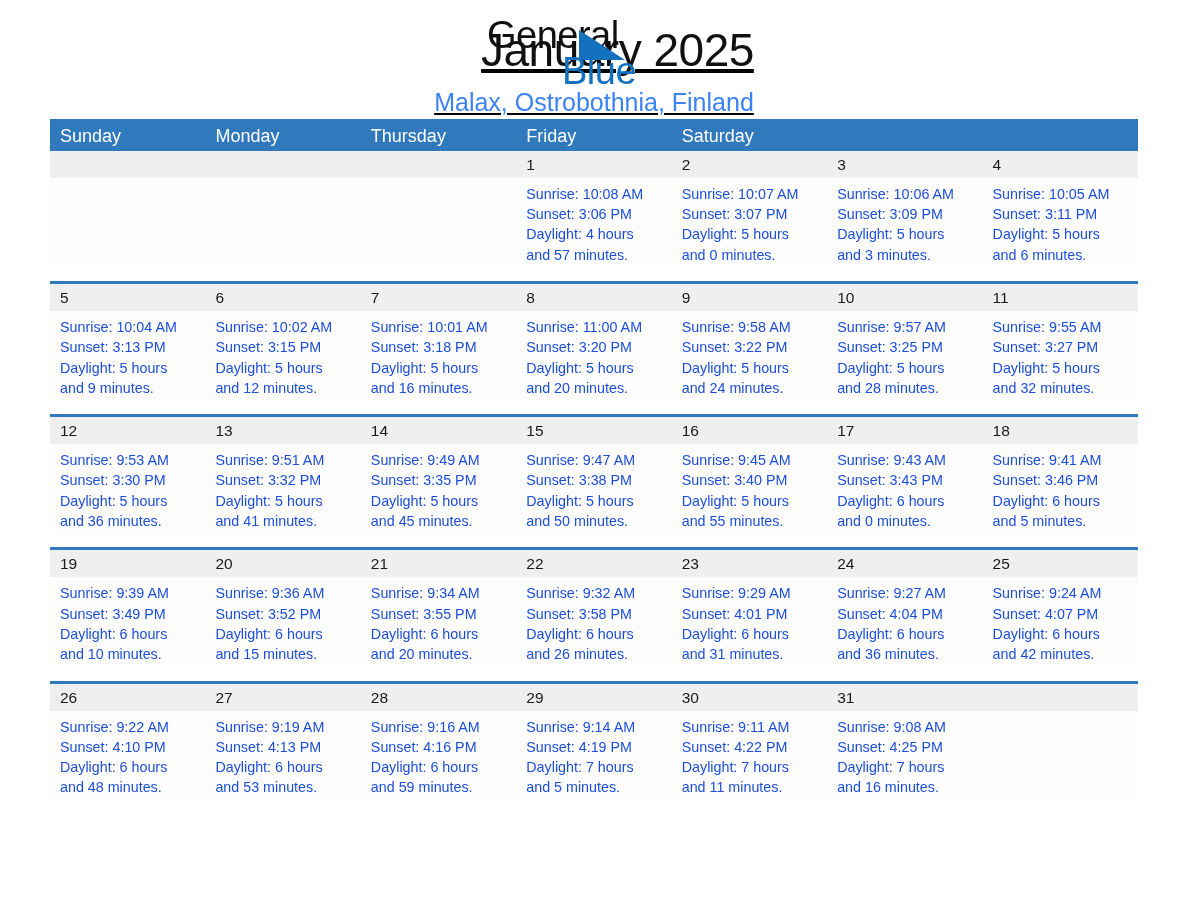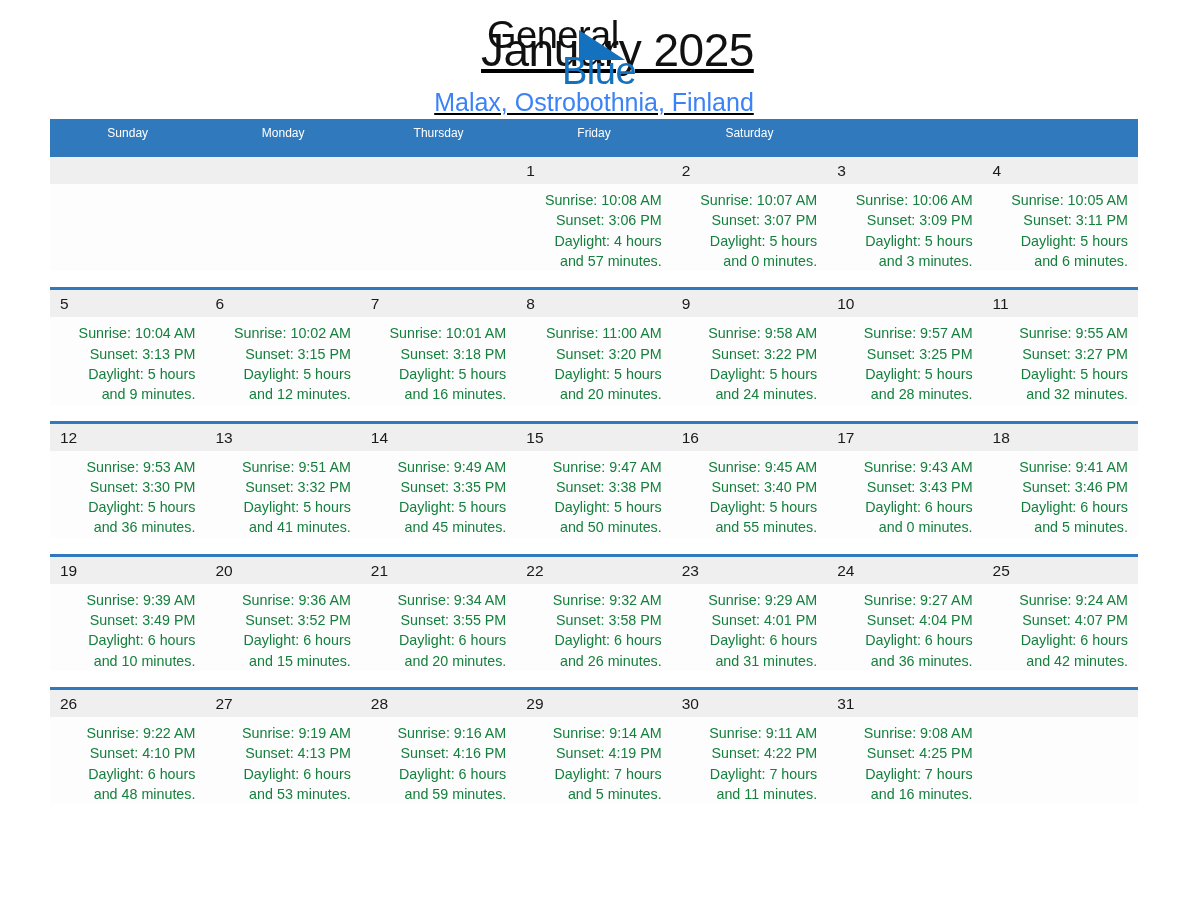--- a/index.html
+++ b/index.html
@@ -88,25 +88,24 @@
   .calendar {
     margin-top: 14px;
     width: 1088px;
   }
   .weekday-row {
     display: grid;
     grid-template-columns: repeat(7, 1fr);
     background: #3179bd;
   }
   .weekday-cell {
-    padding: 8px 10px 17px 10px;
+    padding: 8px 10px 4px 10px;
     color: #ffffff;
-    font-size: 12px;
+    font-size: 18px;
     line-height: 1.1;
-    text-align: center;
   }
 
   .week-row {
     display: grid;
     grid-template-columns: repeat(7, 1fr);
     border-top: 3px solid #3179bd;
     background: #fdfdfd;
   }
   .week-row.first { border-top: none; }
   .week-spacer {
@@ -126,22 +125,21 @@
     box-sizing: border-box;
     font-size: 15.5px;
     line-height: 21px;
     color: #1a1a1a;
   }
   .day-cell.empty .day-num-band { color: transparent; }
   .day-body {
     padding: 6px 10px 0 10px;
     font-size: 14.3px;
     line-height: 20.3px;
-    color: #15803d;
-    text-align: right;
+    color: #1d4ed8;
   }
   .day-body div { white-space: nowrap; }
 </style>
 </head>
 <body>
 
 <div class="page">
 
   <div class="top-bar">
 

